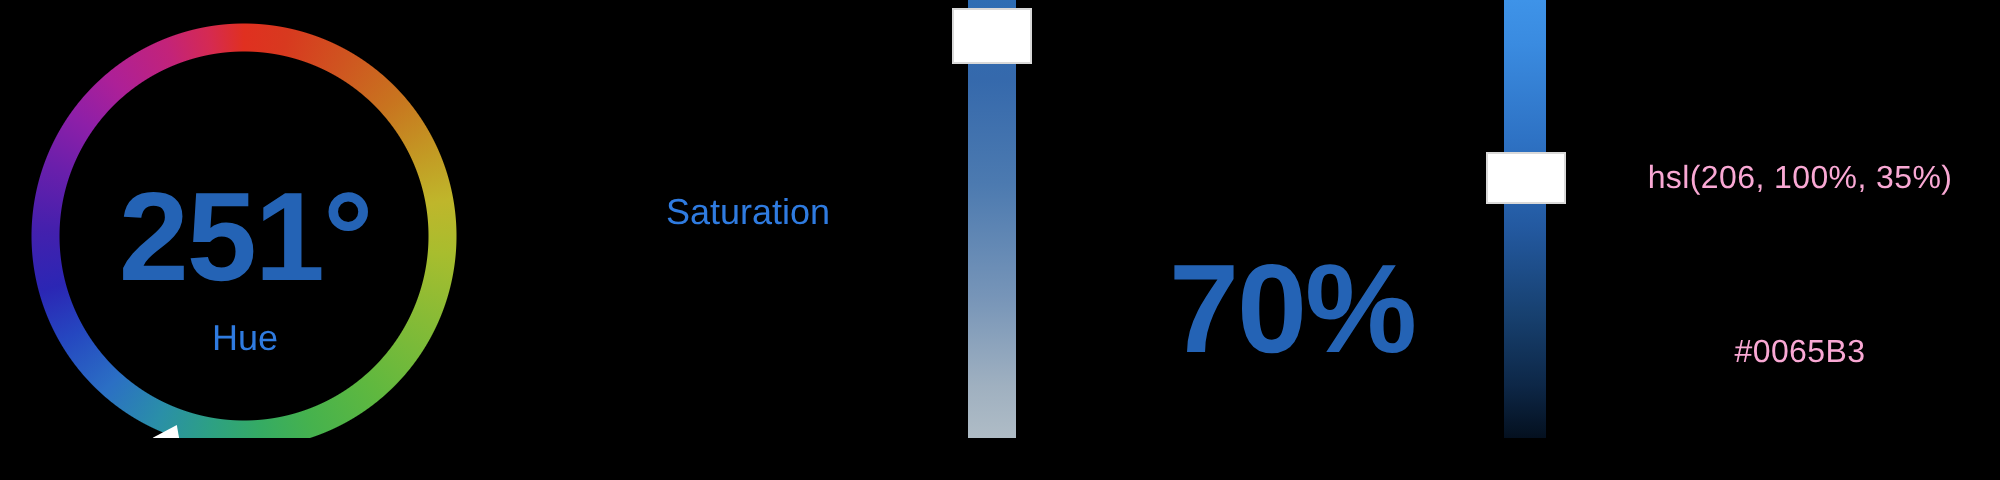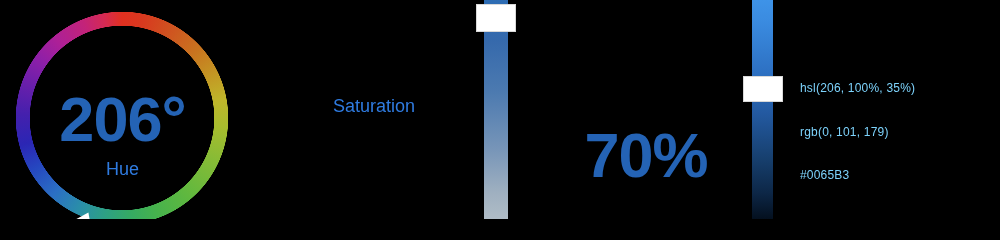--- a/index.html
+++ b/index.html
@@ -164,40 +164,41 @@
 
   
   .values-panel{
     position:absolute;
     left:800px; top:0px;
     width:200px; height:219px;
   }
   .value-line{
     position:absolute;
     width:200px;
-    font-size:12px;
-    color:#7dd3fc;
+    text-align:center;
+    font-size:16px;
+    color:#f9a8d4;
     letter-spacing:0.2px;
   }
   .v-hsl{ top:81px; }
   .v-rgb{ top:125px; }
   .v-hex{ top:168px; }
 </style>
 </head>
 <body>
 
 <div class="stage">
 
   <div class="hue-panel">
     <div class="hue-ring-wrap">
       <div class="hue-ring"></div>
       <div class="hue-marker"></div>
     </div>
     <div class="hue-readout">
-      <div class="big-value">206°</div>
+      <div class="big-value">251°</div>
       <div class="small-label">Hue</div>
     </div>
   </div>
 
   <div class="sat-panel">
     <div class="sat-readout">
       <div class="small-label">Saturation</div>
     </div>
   </div>
   <div class="slider sat-slider">
@@ -210,17 +211,16 @@
       <div class="big-value">70%</div>
     </div>
   </div>
   <div class="slider bri-slider">
     <div class="slider-track"></div>
     <div class="slider-handle"></div>
   </div>
 
   <div class="values-panel">
     <div class="value-line v-hsl">hsl(206, 100%, 35%)</div>
-    <div class="value-line v-rgb">rgb(0, 101, 179)</div>
     <div class="value-line v-hex">#0065B3</div>
   </div>
 
 </div>
 
 </body></html>

